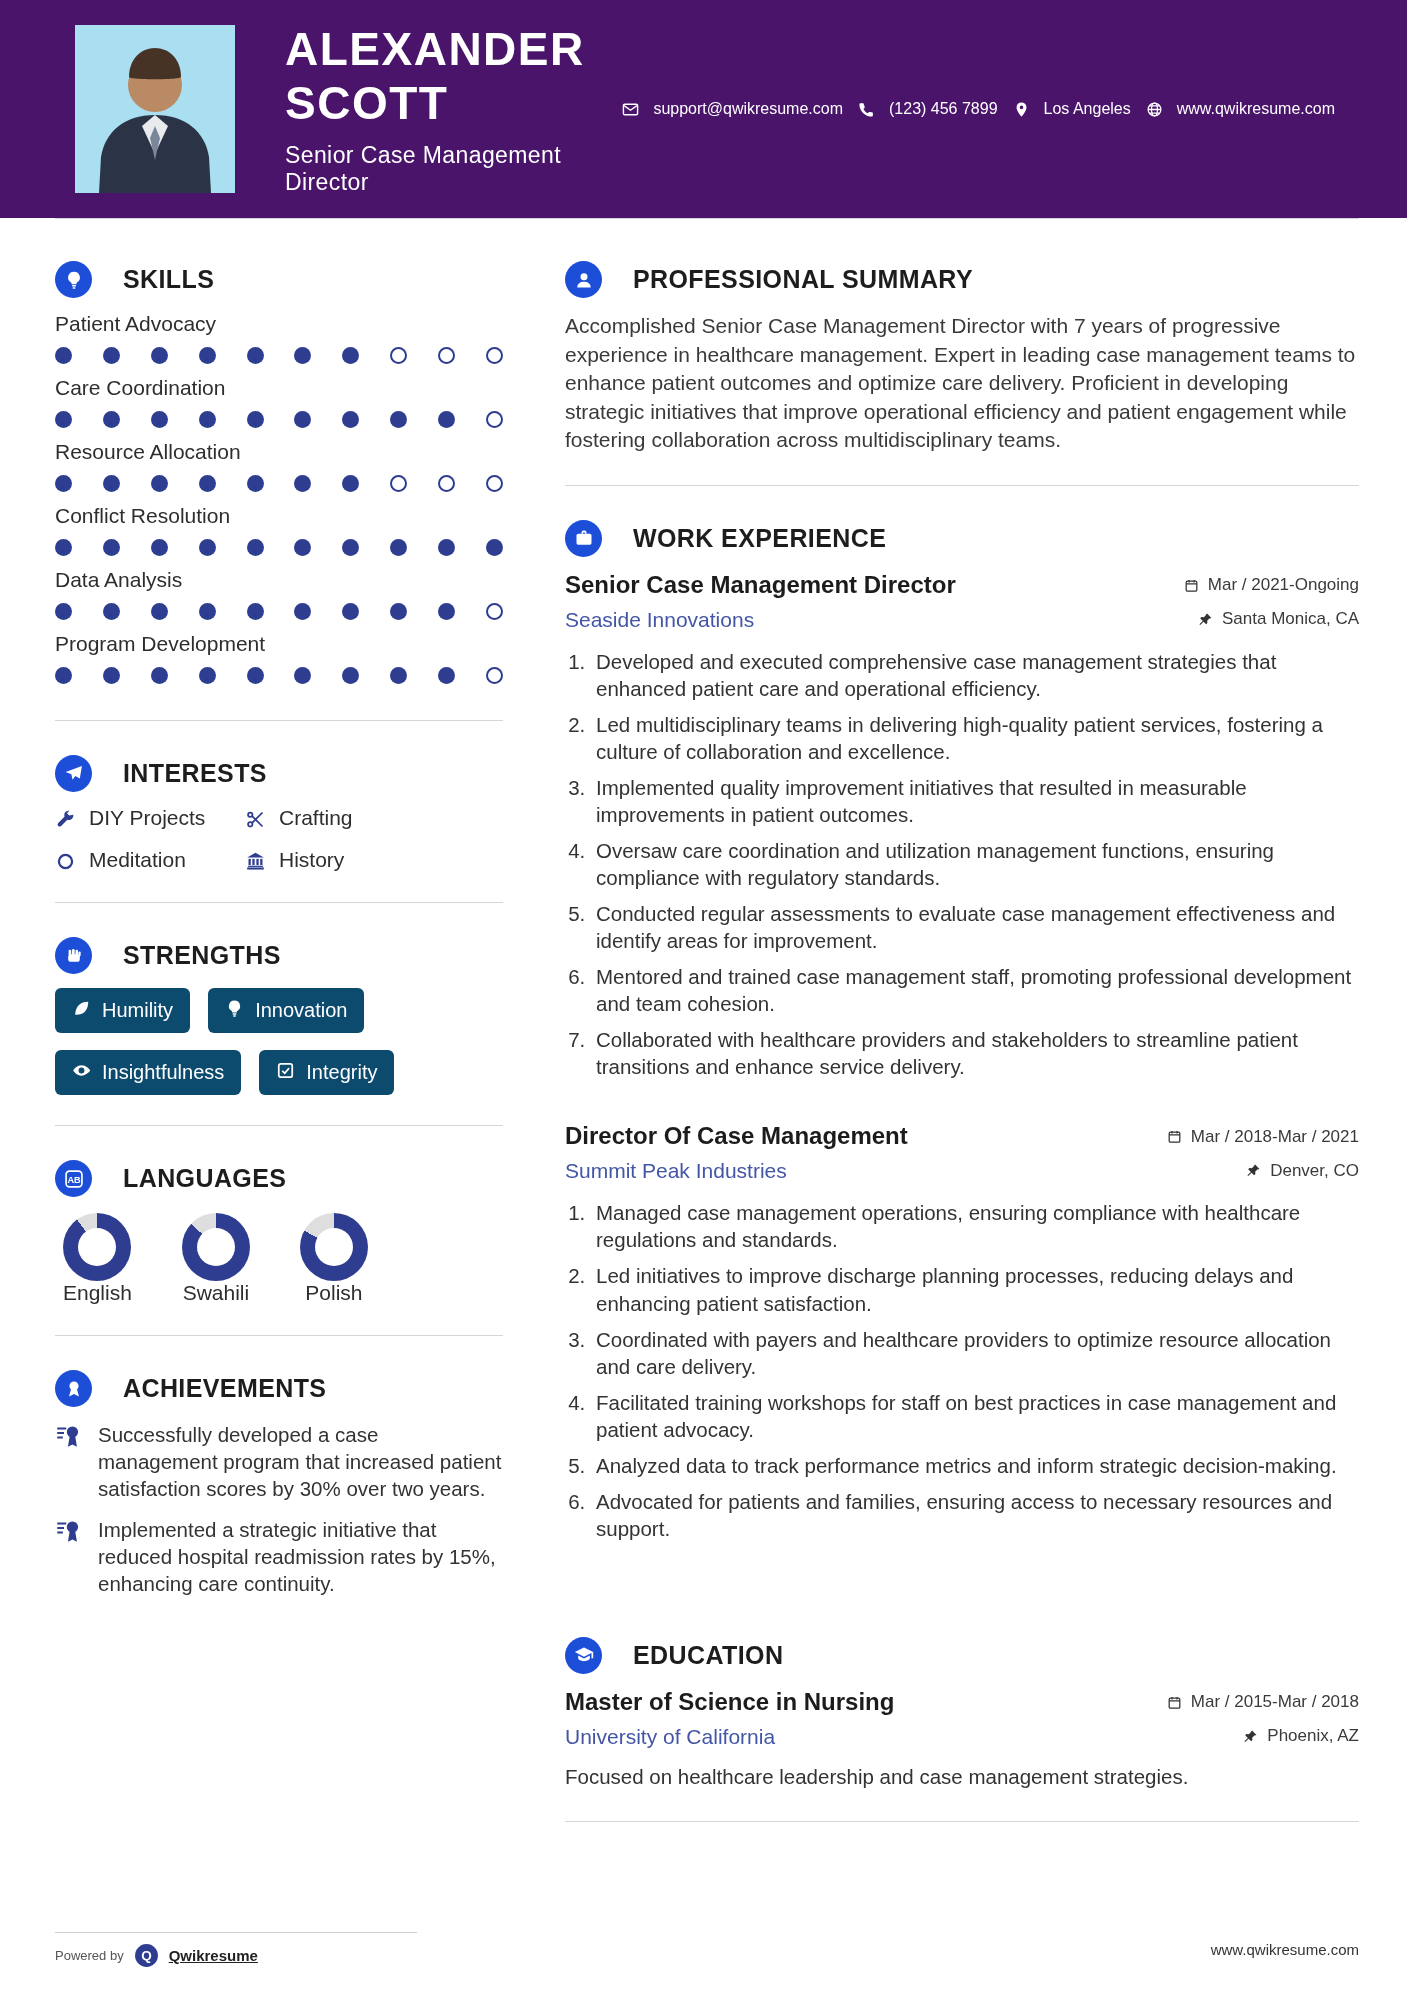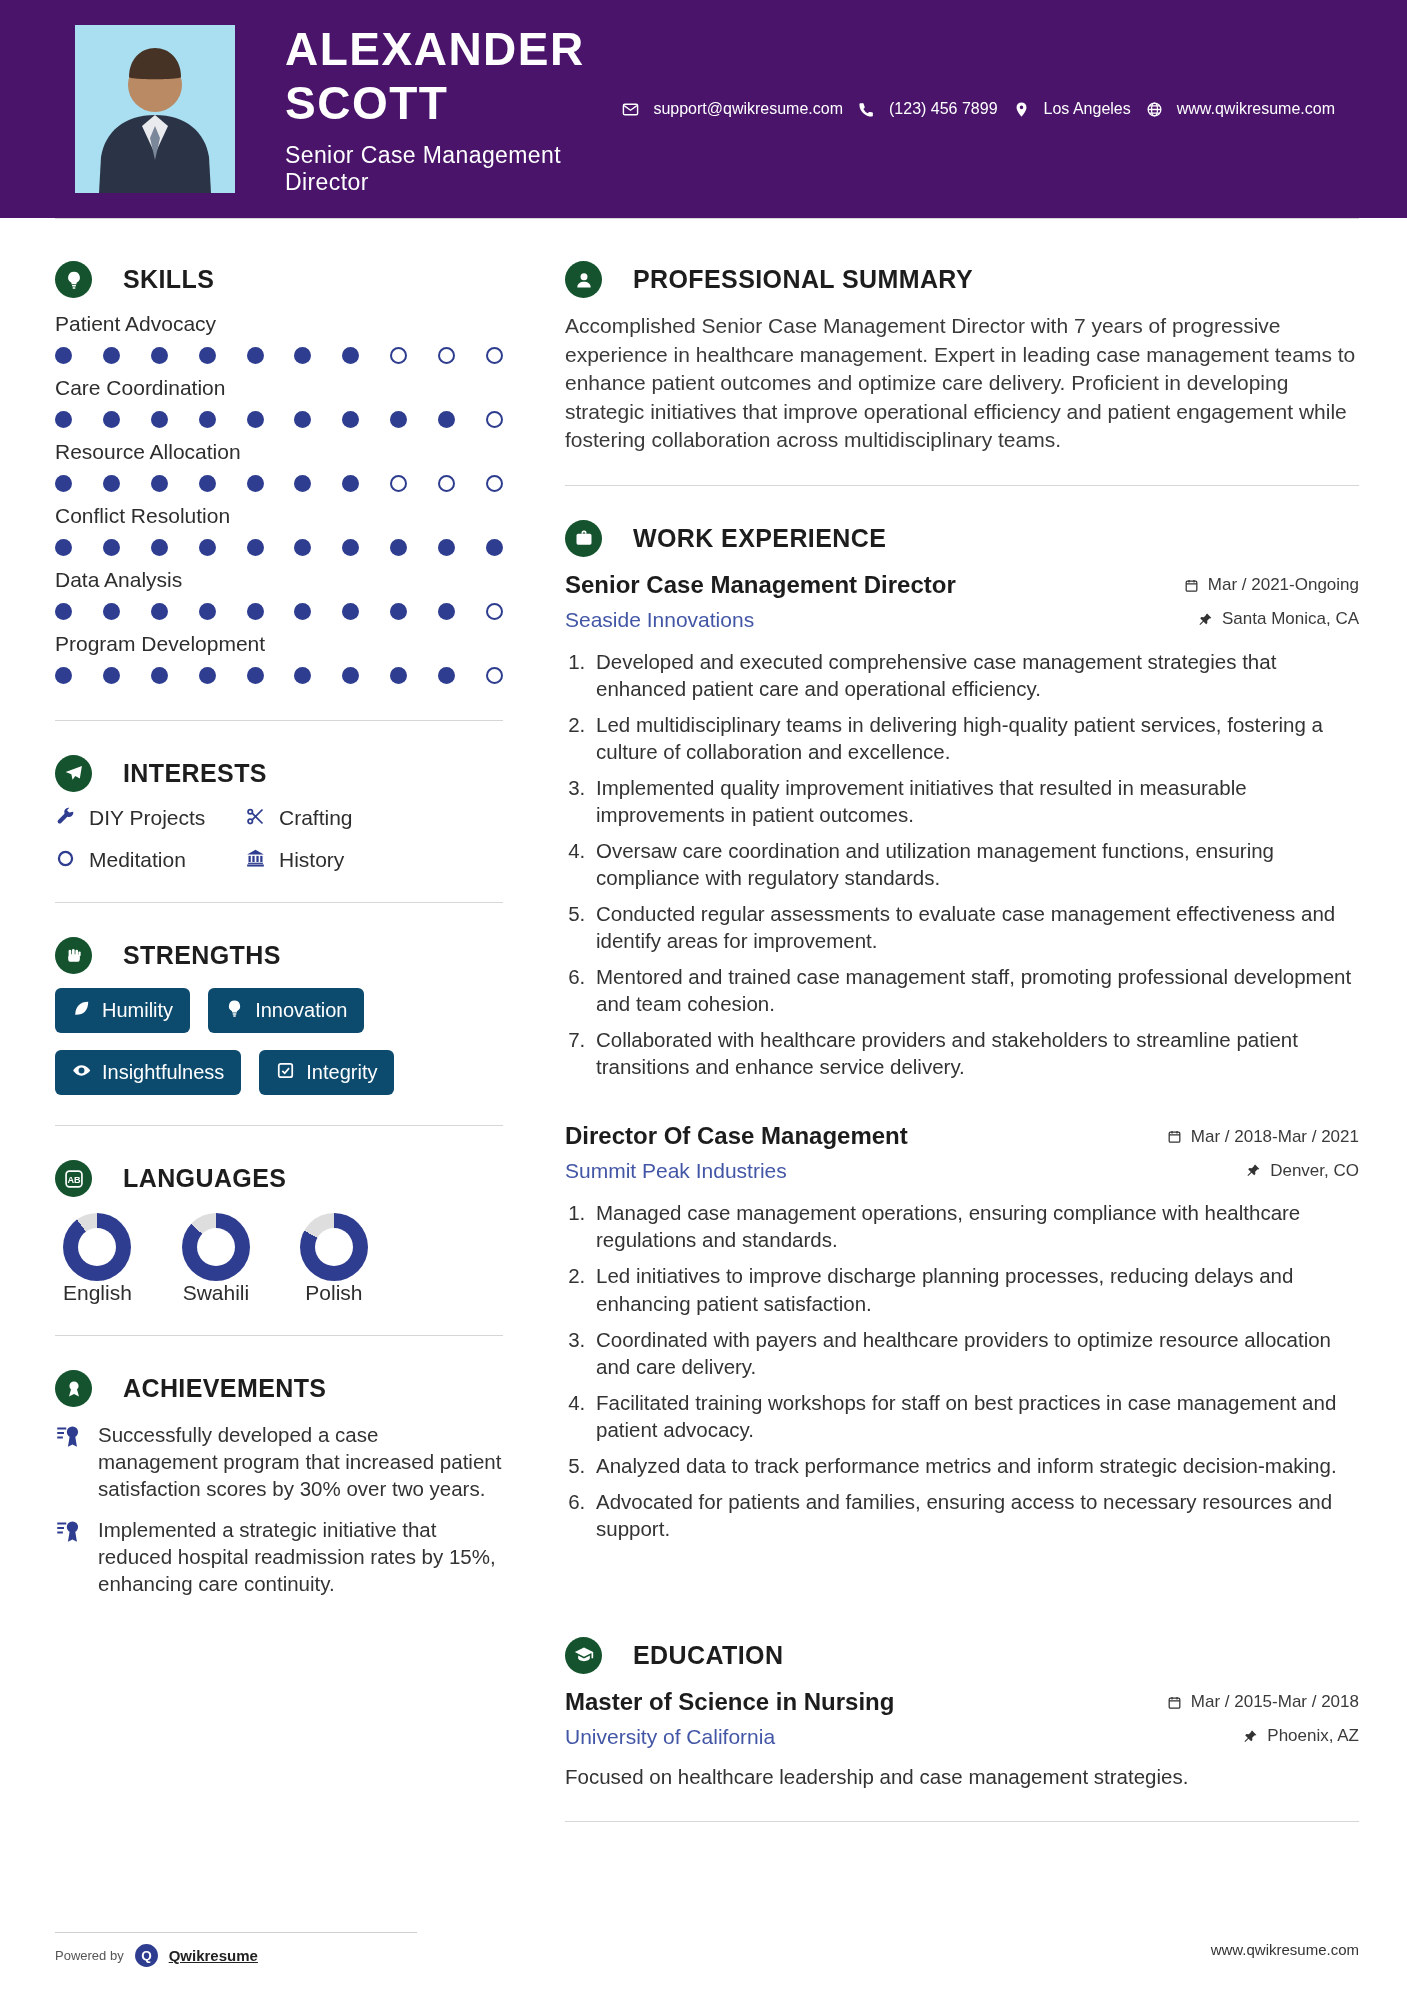--- a/index.html
+++ b/index.html
@@ -21,35 +21,35 @@
   
   .content { padding:0 48px 0 55px; }
   .top-rule { border-top:1.5px solid #d6d6d6; }
   .cols { display:flex; gap:62px; padding-top:42px; }
   .col-left { width:448px; flex:none; }
   .col-right { flex:1; min-width:0; }
 
   .section { padding-bottom:30px; margin-bottom:34px; border-bottom:1.5px solid #d6d6d6; }
   .section.no-rule { border-bottom:none; }
   .sec-head { display:flex; align-items:center; gap:31px; margin-bottom:14px; }
-  .sec-icon { width:37px; height:37px; border-radius:50%; background:#14532d; color:#fff;
+  .sec-icon { width:37px; height:37px; border-radius:50%; background:#1d4ed8; color:#fff;
               display:flex; align-items:center; justify-content:center; flex:none; }
   .sec-icon svg { width:20px; height:20px; }
   .sec-title { font-size:25px; font-weight:800; color:#1d1d1d; letter-spacing:.4px; }
 
   
   .skill { margin-top:12px; }
   .skill-name { font-size:21px; color:#2e2e2e; margin-bottom:11px; }
   .dots { display:flex; justify-content:space-between; margin-bottom:6px; }
   .dot { width:17px; height:17px; border-radius:50%; background:#2e3d8f; flex:none; }
   .dot.empty { background:#fff; border:2.5px solid #2e3d8f; }
 
   
   .interests-grid { display:grid; grid-template-columns:190px 1fr; row-gap:18px; margin-top:8px; }
-  .interest { display:flex; align-items:flex-start; gap:13px; font-size:21px; color:#2e2e2e; }
+  .interest { display:flex; align-items:flex-end; gap:13px; font-size:21px; color:#2e2e2e; }
   .interest .icn { width:21px; height:21px; color:#2e3d8f; flex:none; }
 
   
   .pills { display:flex; flex-wrap:wrap; gap:17px 18px; margin-top:10px; }
   .pill { background:#0c4a6e; color:#fff; border-radius:6px; padding:11px 17px; font-size:20px;
           display:inline-flex; align-items:flex-start; gap:11px; }
   .pill .icn { width:19px; height:19px; }
 
   
   .langs { display:flex; gap:50px; margin-top:16px; padding-left:8px; }

